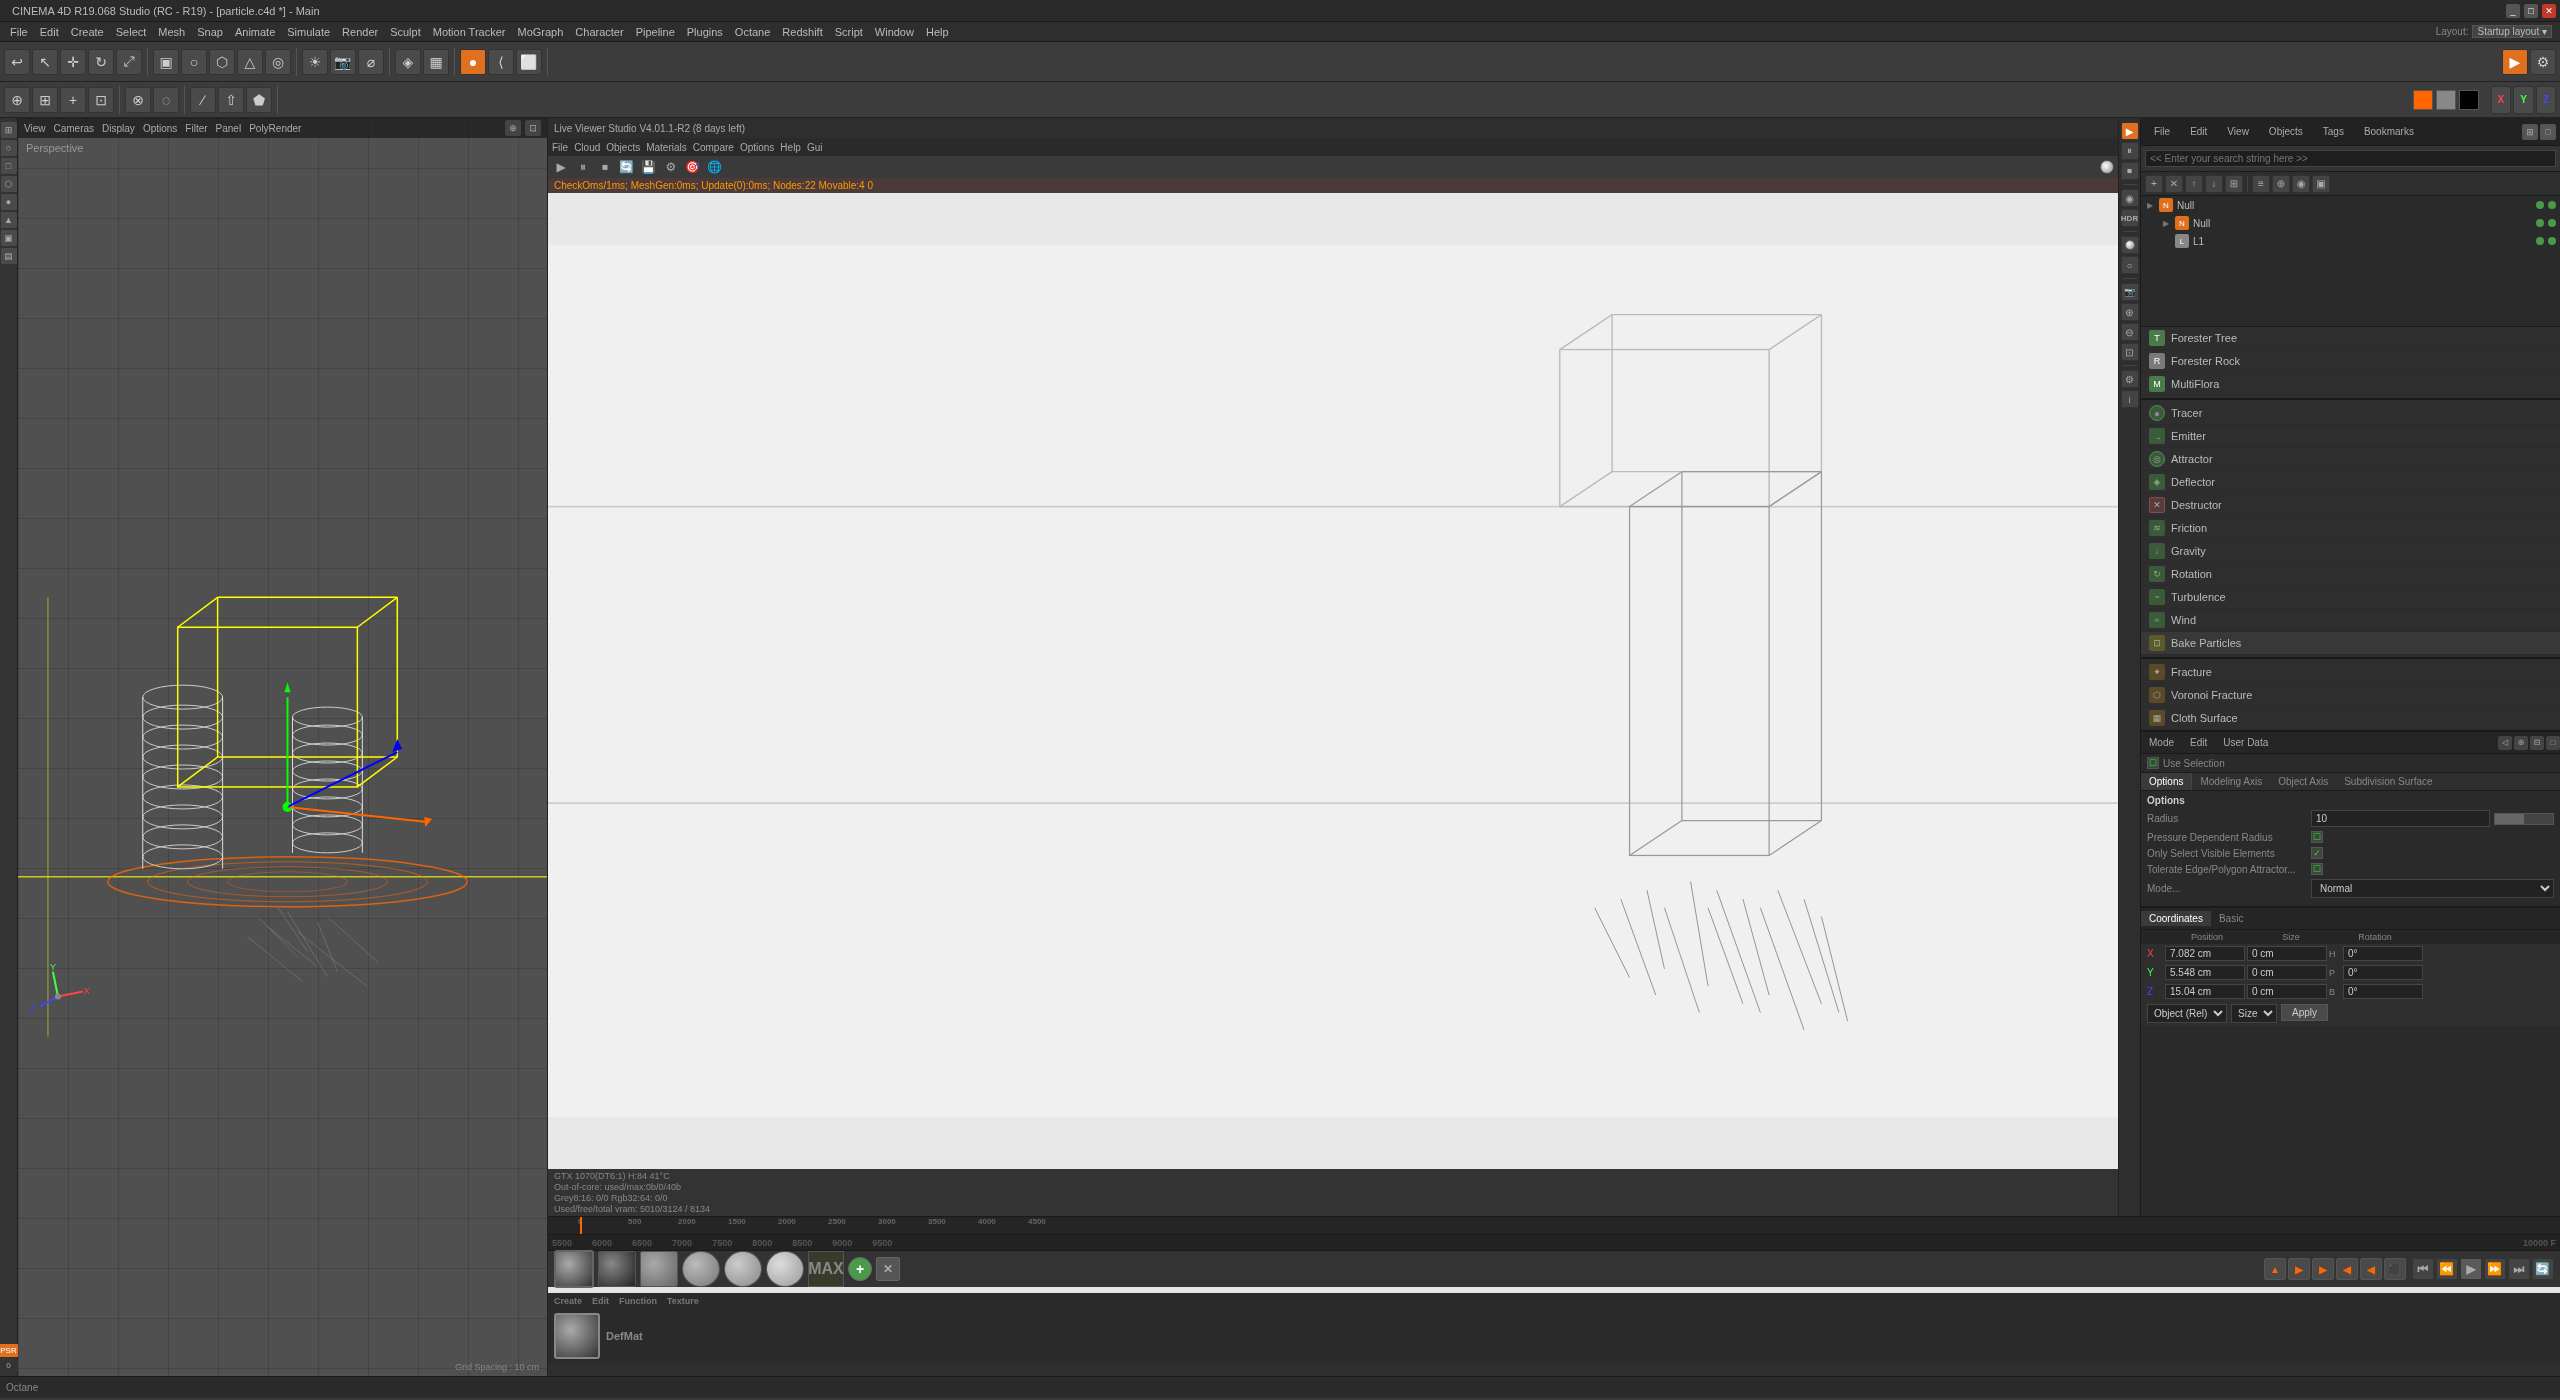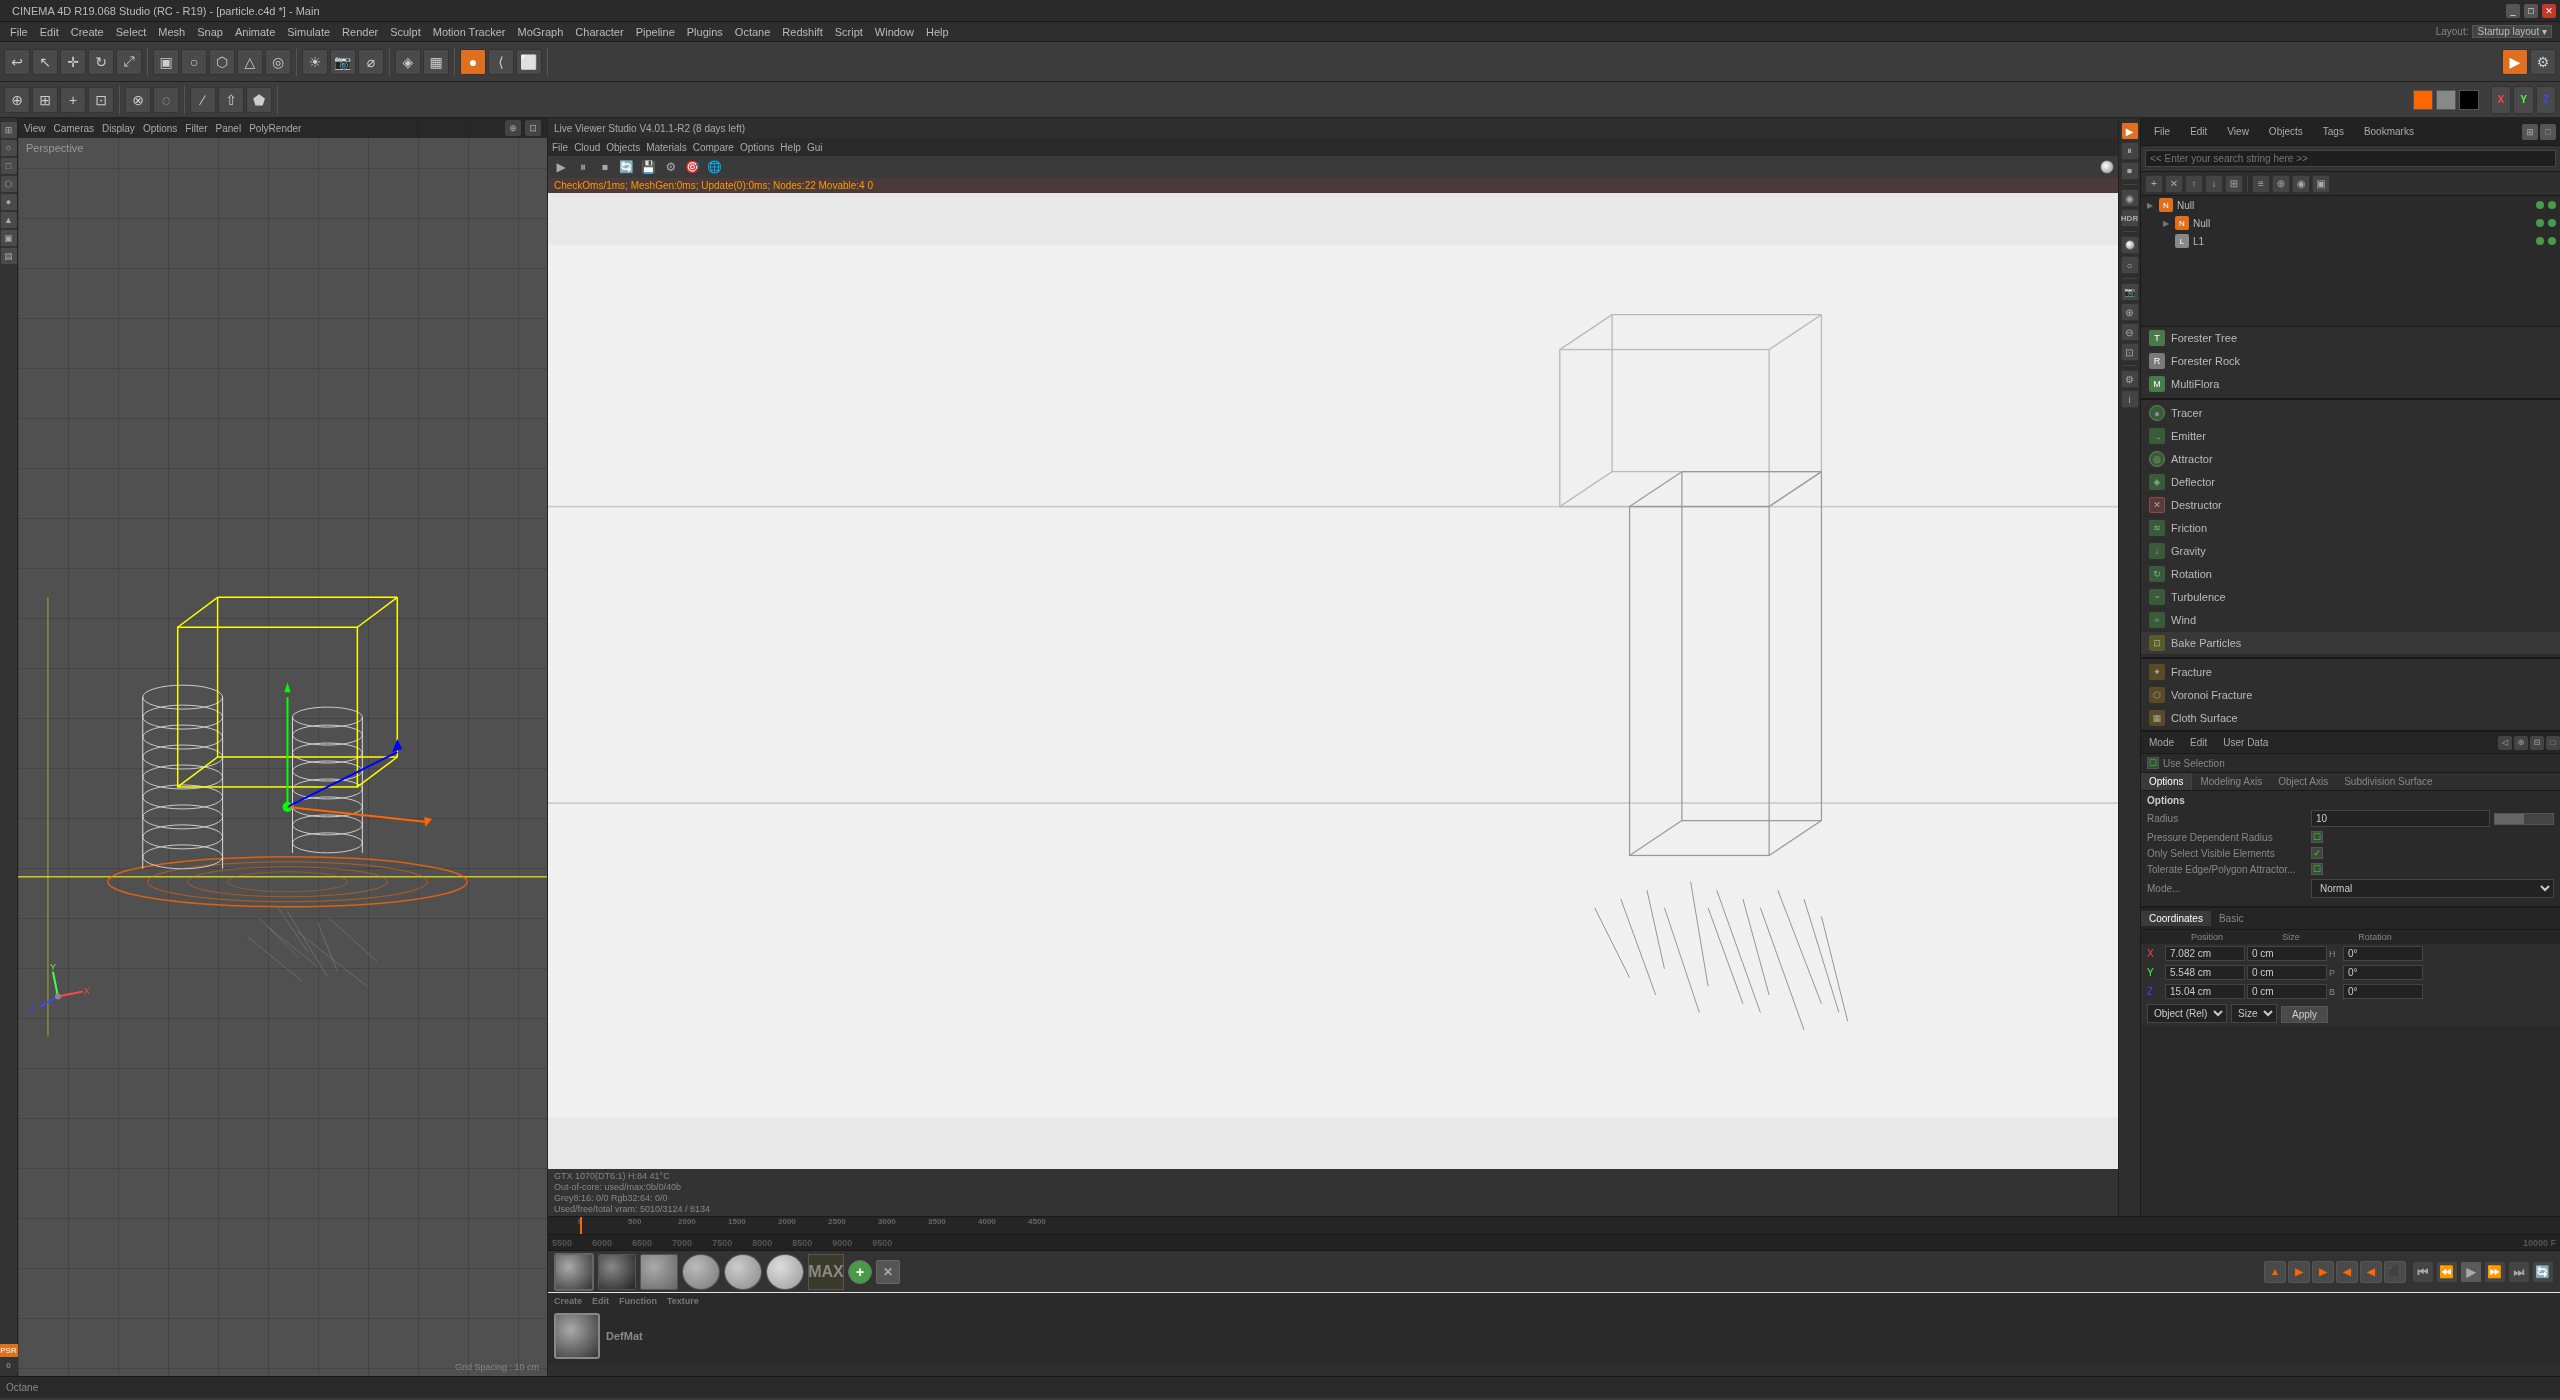--- a/index.html
+++ b/index.html
@@ -1013,21 +1013,21 @@
             </div>
 
             <div class="coords-row">
               <div style="width:16px;font-size:10px;color:#44f;">Z</div>
               <input type="text" class="coords-val" value="15.04 cm" style="">
               <input type="text" class="coords-val" value="0 cm" style="">
               <div style="width:12px;font-size:9px;color:#888;">B</div>
               <input type="text" class="coords-val" value="0°" style="">
             </div>
 
-            <div style="display:flex;align-items:flex-end;padding:3px 6px;gap:4px;">
+            <div style="display:flex;align-items:flex-start;padding:3px 6px;gap:4px;">
               <select style="background:#222;border:1px solid #444;color:#ccc;font-size:10px;padding:2px;">
                 <option>Object (Rel)</option>
               </select>
               <select style="background:#222;border:1px solid #444;color:#ccc;font-size:10px;padding:2px;">
                 <option>Size</option>
               </select>
               <button class="pp-apply-btn">Apply</button>
             </div>
           </div>
         </div>
@@ -1061,21 +1061,21 @@
           <span>6500</span>
           <span>7000</span>
           <span>7500</span>
           <span>8000</span>
           <span>8500</span>
           <span>9000</span>
           <span>9500</span>
         <span style="margin-left:auto;">10000 F</span>
       </div>
 
-      <div style="display:flex;align-items:center;height:42px;background:#333;border-bottom:1px solid #e5e5e5;padding:0 6px;gap:4px;">
+      <div style="display:flex;align-items:center;height:42px;background:#333;border-bottom:6px solid #e5e5e5;padding:0 6px;gap:4px;">
 
         <div style="display:flex;gap:4px;align-items:center;">
           <div style="width:40px;height:38px;background:radial-gradient(circle at 35% 35%,#aaa,#333);border:2px solid #666;border-radius:3px;"></div>
           <div style="width:38px;height:36px;background:radial-gradient(circle at 35% 35%,#888,#222);border:1px solid #555;border-radius:2px;"></div>
           <div style="width:38px;height:36px;background:radial-gradient(circle at 35% 35%,#aaa,#666);border:1px solid #555;border-radius:2px;"></div>
           <div style="width:38px;height:36px;background:radial-gradient(circle at 35% 35%,#bbb,#777);border:1px solid #555;border-radius:50%;;"></div>
           <div style="width:38px;height:36px;background:radial-gradient(circle at 35% 35%,#ccc,#888);border:1px solid #555;border-radius:50%;"></div>
           <div style="width:38px;height:36px;background:radial-gradient(circle at 35% 35%,#ddd,#999);border:1px solid #555;border-radius:50%;"></div>
           <div style="width:36px;height:36px;background:#3a3a2a;border:1px solid #555;display:flex;align-items:center;justify-content:center;font-size:16px;color:#888;cursor:pointer;">MAX</div>
           <div style="width:24px;height:24px;background:#4a9a4a;border-radius:50%;border:1px solid #6a6a6a;display:flex;align-items:center;justify-content:center;font-size:14px;color:#fff;cursor:pointer;">+</div>

